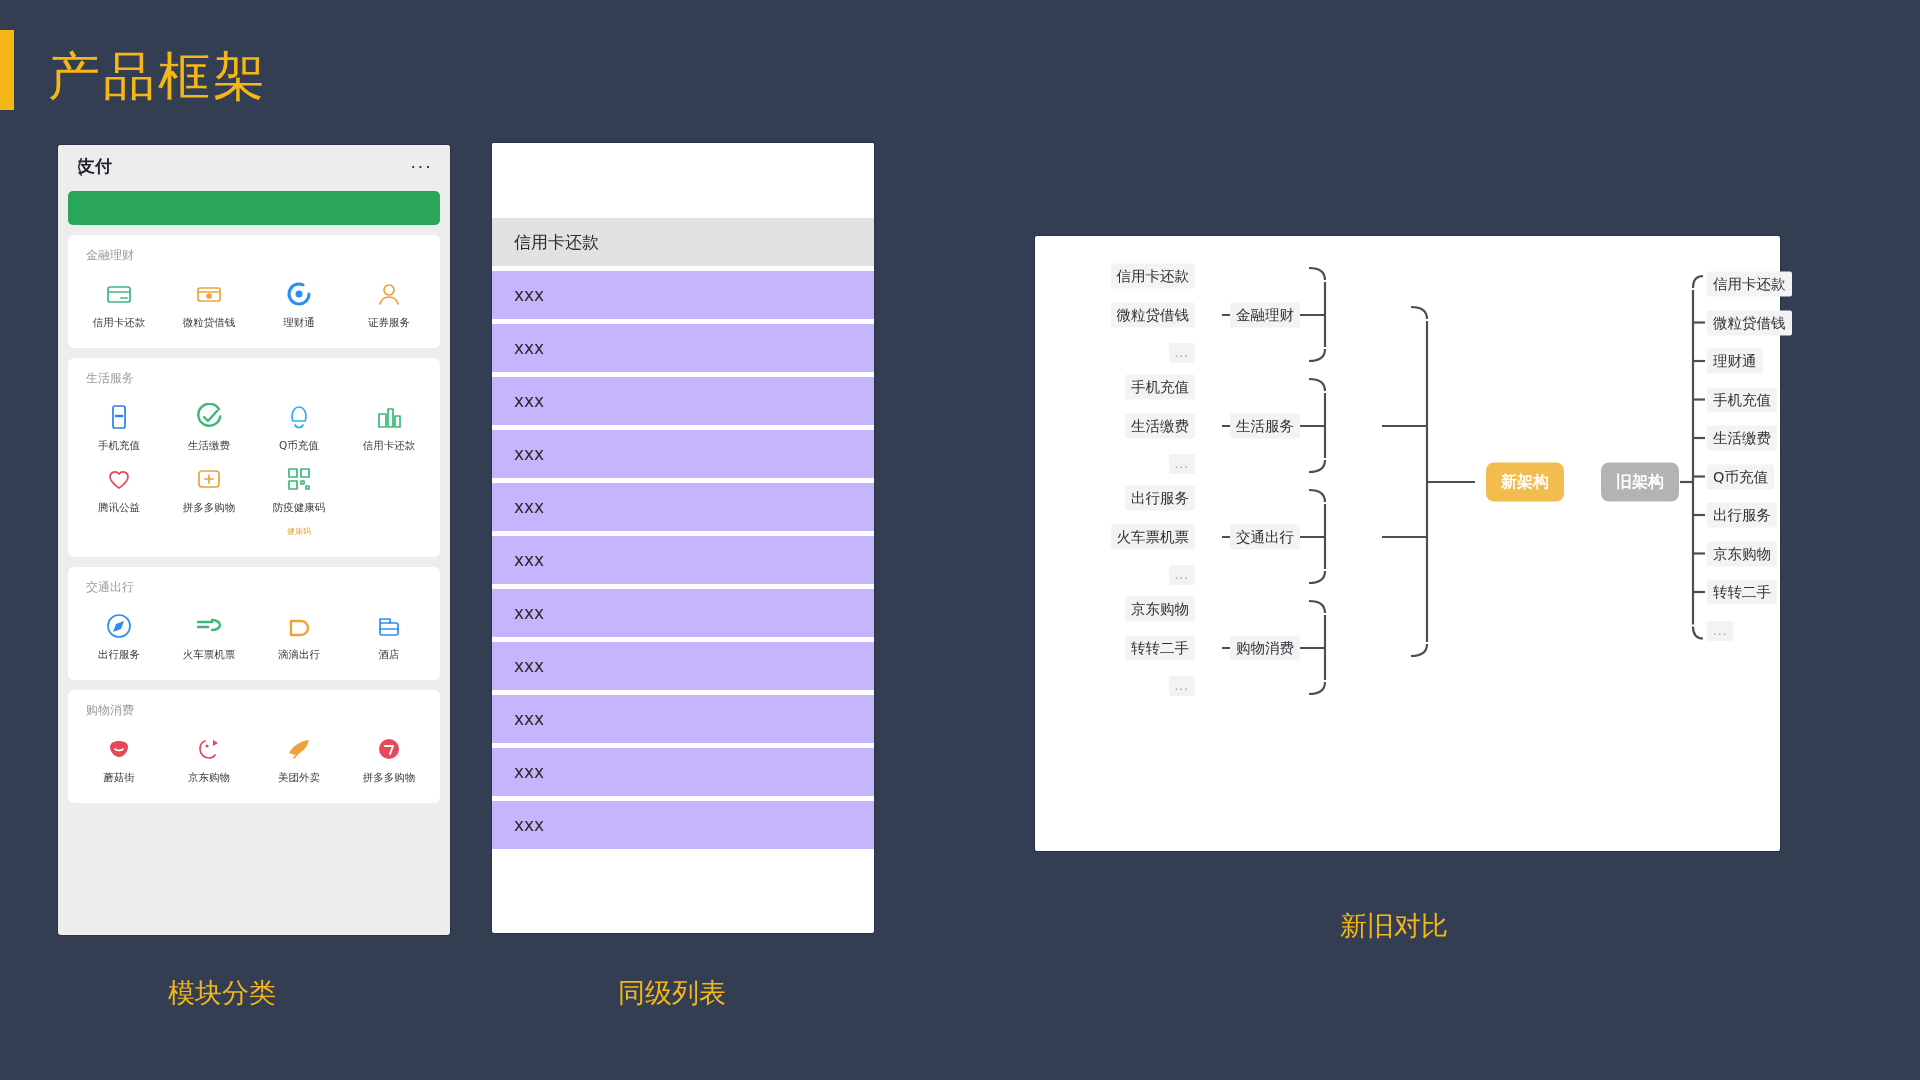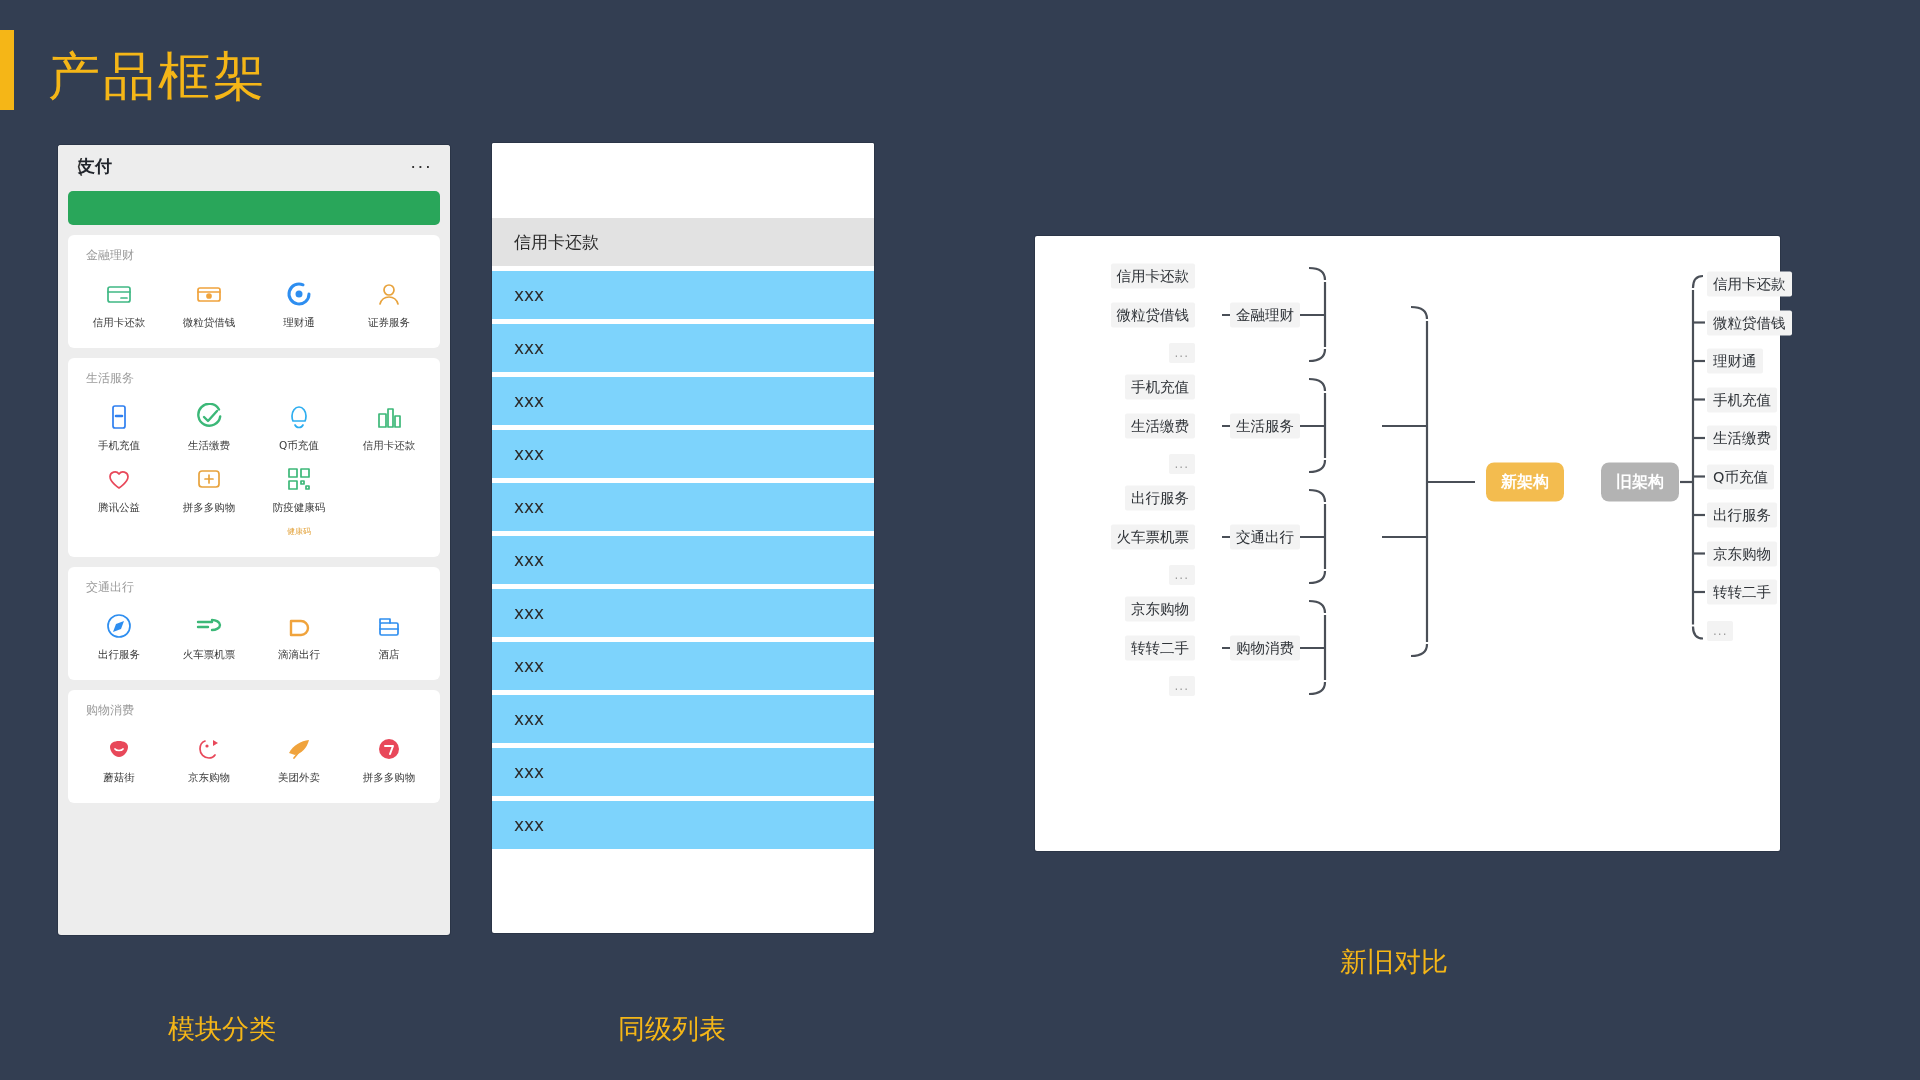--- a/index.html
+++ b/index.html
@@ -74,21 +74,21 @@
 
   
   .listpanel {
     position: absolute; left: 492px; top: 143px;
     width: 382px; height: 790px;
     background: #fff; border-radius: 2px; overflow: hidden;
     box-shadow: 0 0 0 1px #2b3547;
   }
   .list-top { height: 75px; background: #fff; }
   .list-row {
-    height: 48px; background: #7dd3fc; margin-bottom: 5px;
+    height: 48px; background: #c4b5fd; margin-bottom: 5px;
     display: flex; align-items: center; padding-left: 22px;
     font-size: 17px; color: #2c2c2c;
     font-family: "DejaVu Sans", sans-serif;
   }
   .list-row.first { background: #e2e2e2; }
 
   
   .mindmap {
     position: absolute; left: 1035px; top: 236px;
     width: 745px; height: 615px;
@@ -110,21 +110,20 @@
     font-family: "DejaVu Sans", sans-serif;
   }
   .mm-node.new { background: #f3bc4f; }
   .mm-node.old { background: #b3b3b3; margin-left: 8px; }
   .mm-svg { position: absolute; inset: 0; width: 100%; height: 100%; }
 
   
   .caption {
     position: absolute; color: #f5b617; font-size: 27px;
     font-family: "DejaVu Sans", "Liberation Sans", sans-serif;
-    margin-top: 36px;
   }
   .cap1 { left: 168px; top: 975px; }
   .cap2 { left: 618px; top: 975px; }
   .cap3 { left: 1340px; top: 908px; }
 </style>
 </head>
 <body>
 
 <div class="slide">
 

